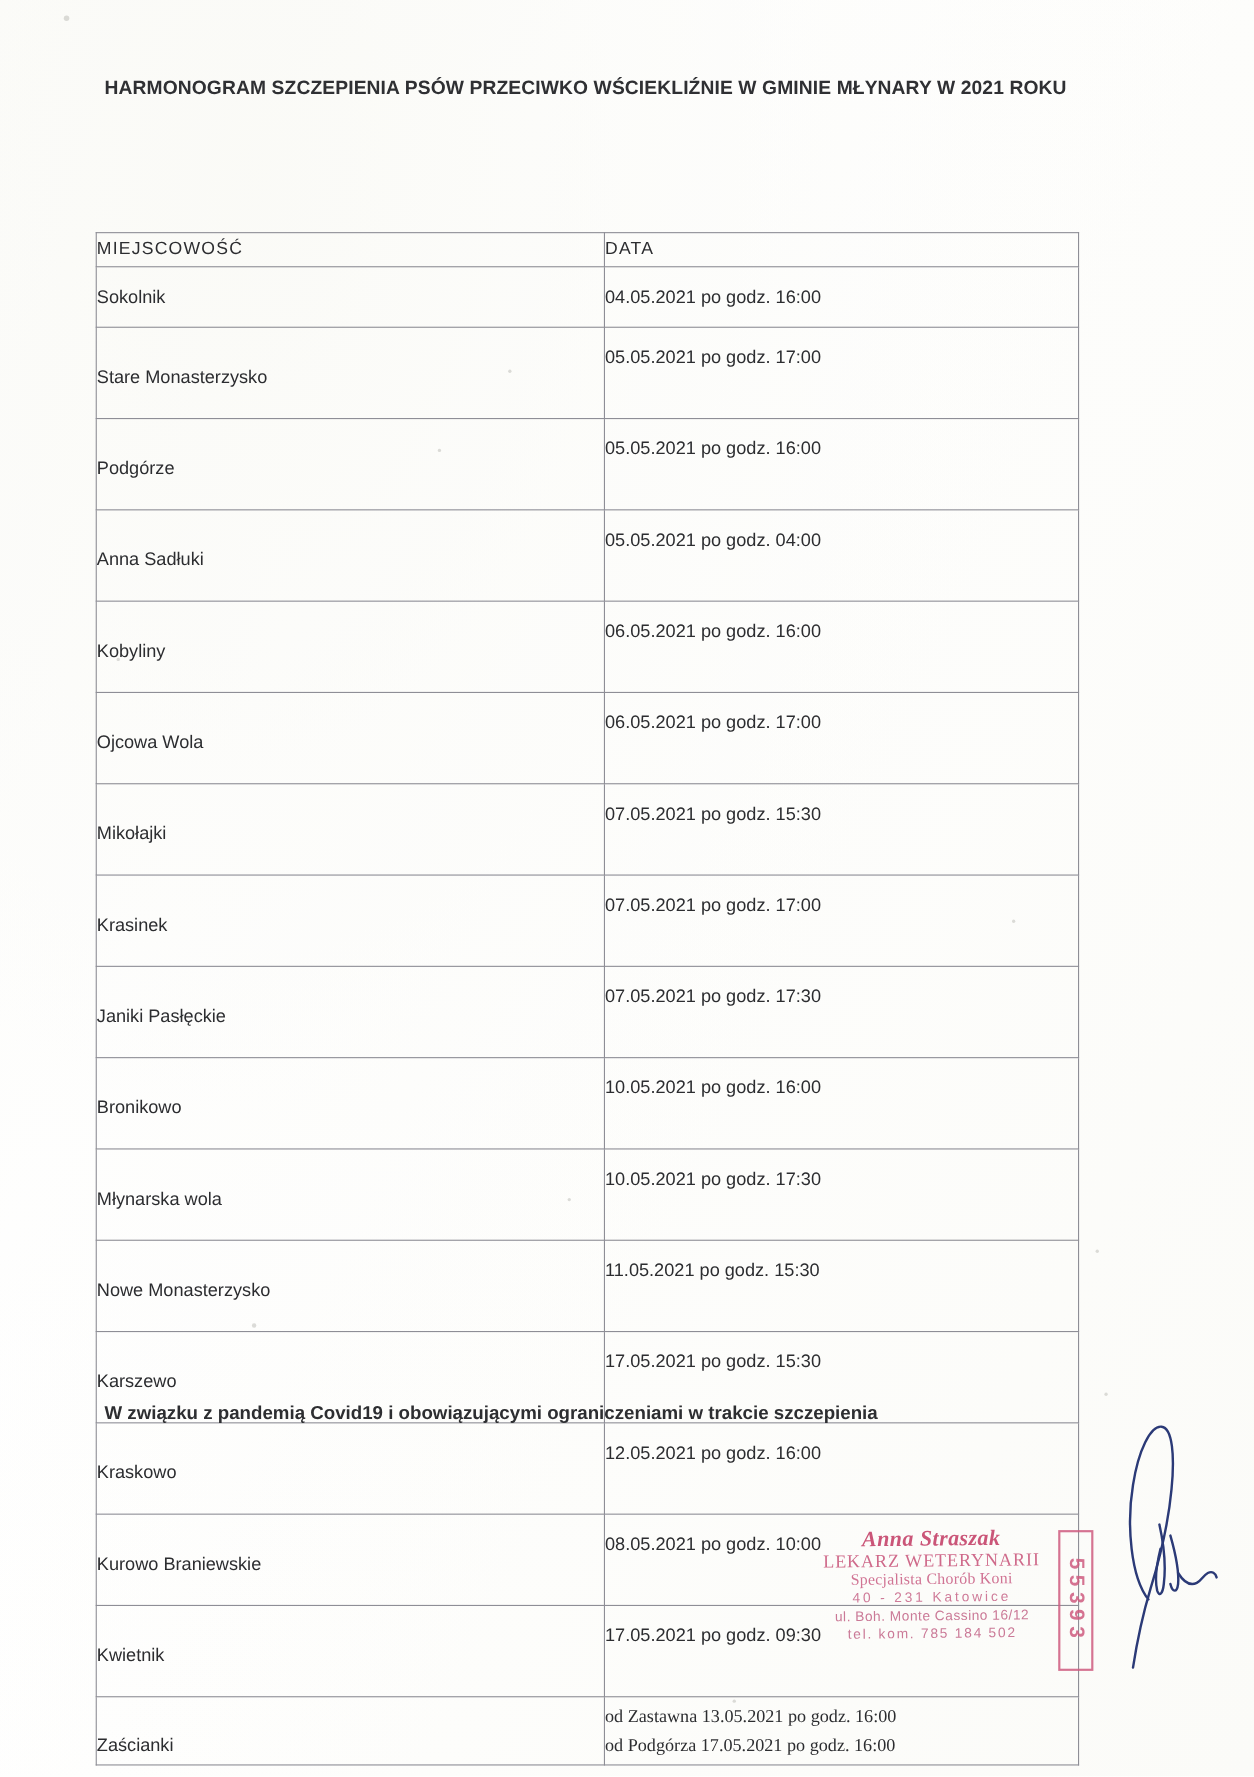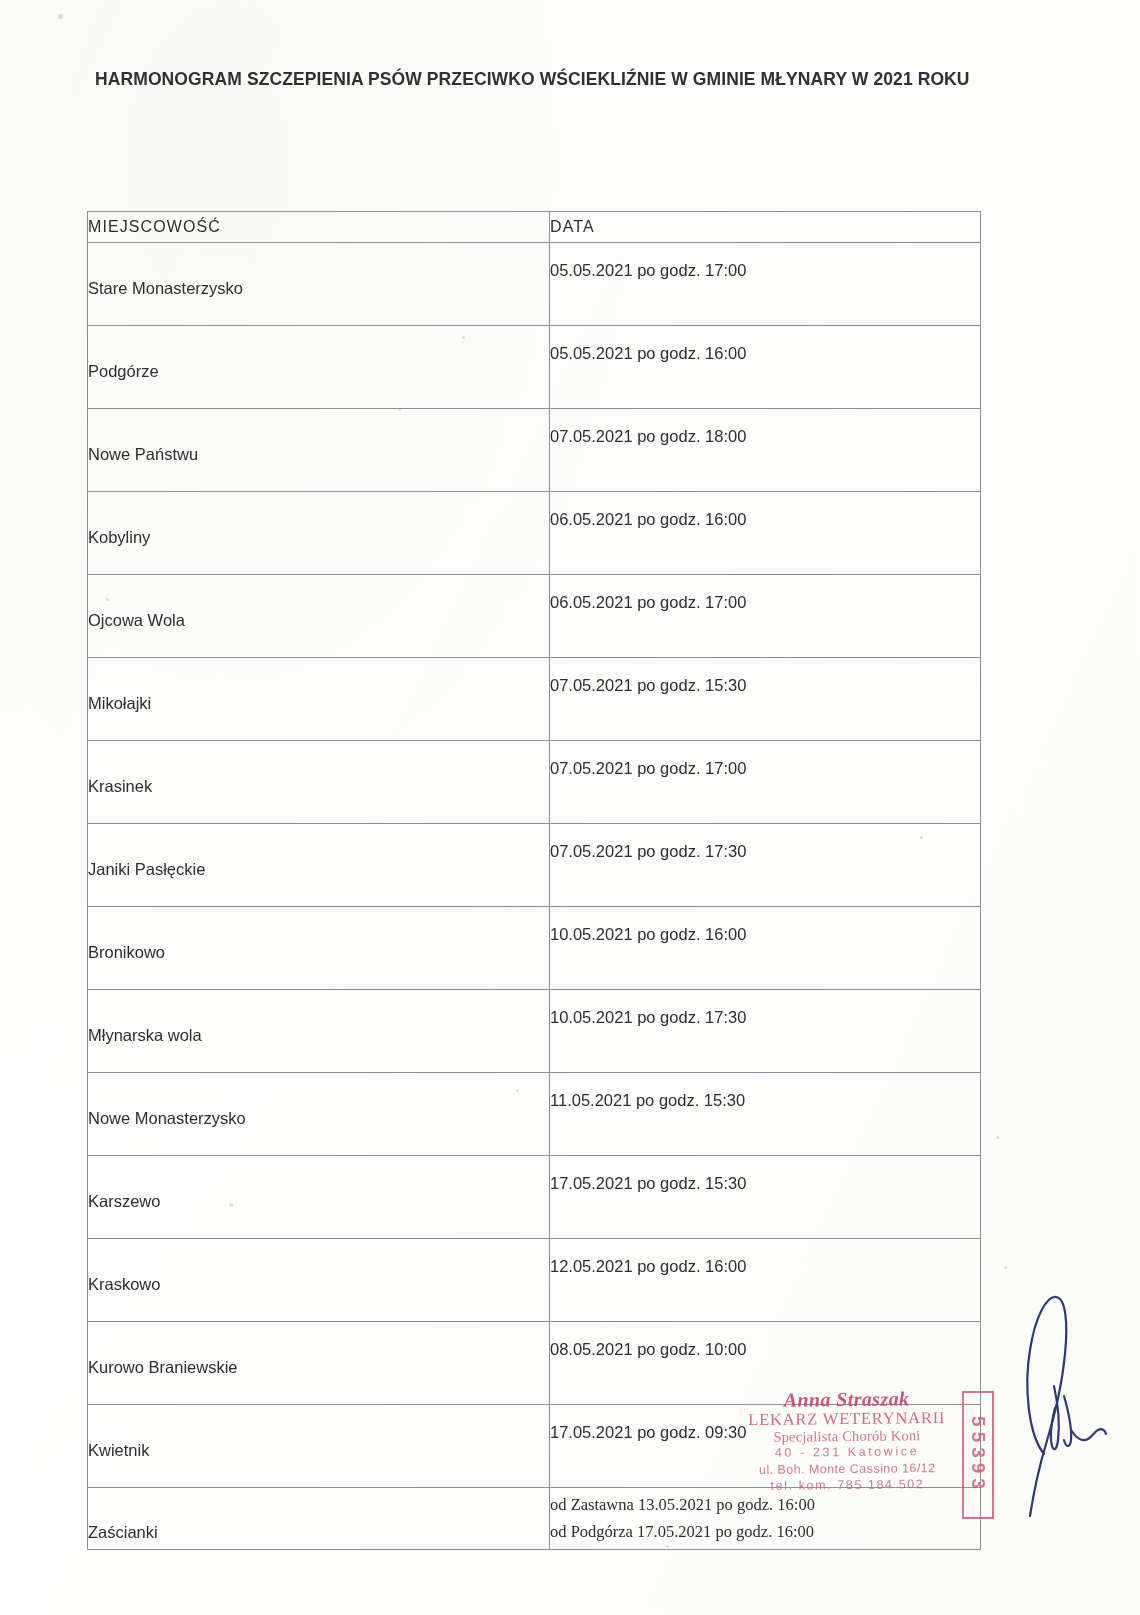--- a/index.html
+++ b/index.html
@@ -216,31 +216,35 @@
       <col class="col-place">
       <col class="col-date">
     </colgroup>
     <thead>
       <tr>
         <th>MIEJSCOWOŚĆ</th>
         <th>DATA</th>
       </tr>
     </thead>
     <tbody>
+        <tr class="first-row">
+          <td class="place">Sokolnik</td>
+          <td class="date">04.05.2021 po godz. 16:00</td>
+        </tr>
         <tr>
           <td class="place">Stare Monasterzysko</td>
           <td class="date">05.05.2021 po godz. 17:00</td>
         </tr>
         <tr>
           <td class="place">Podgórze</td>
           <td class="date">05.05.2021 po godz. 16:00</td>
         </tr>
         <tr>
-          <td class="place">Nowe Państwu</td>
-          <td class="date">07.05.2021 po godz. 18:00</td>
+          <td class="place">Anna Sadłuki</td>
+          <td class="date">05.05.2021 po godz. 04:00</td>
         </tr>
         <tr>
           <td class="place">Kobyliny</td>
           <td class="date">06.05.2021 po godz. 16:00</td>
         </tr>
         <tr>
           <td class="place">Ojcowa Wola</td>
           <td class="date">06.05.2021 po godz. 17:00</td>
         </tr>
         <tr>
@@ -287,20 +291,21 @@
           <td class="place">Zaścianki</td>
           <td class="date">
             <span class="date-line">od Zastawna 13.05.2021 po godz. 16:00</span>
             <span class="date-line">od Podgórza  17.05.2021 po godz. 16:00</span>
           </td>
         </tr>
       </tbody>
   </table>
 
   <div class="notice">
+    <div>W związku z pandemią Covid19 i obowiązującymi ograniczeniami w trakcie szczepienia</div>
   </div>
 
   <div class="stamp">
     <div class="s-name">Anna Straszak</div>
     <div class="s-role">LEKARZ WETERYNARII</div>
     <div class="s-spec">Specjalista Chorób Koni</div>
     <div class="s-city">40 - 231 Katowice</div>
     <div class="s-addr">ul. Boh. Monte Cassino 16/12</div>
     <div class="s-tel">tel. kom. 785 184 502</div>
   </div>

